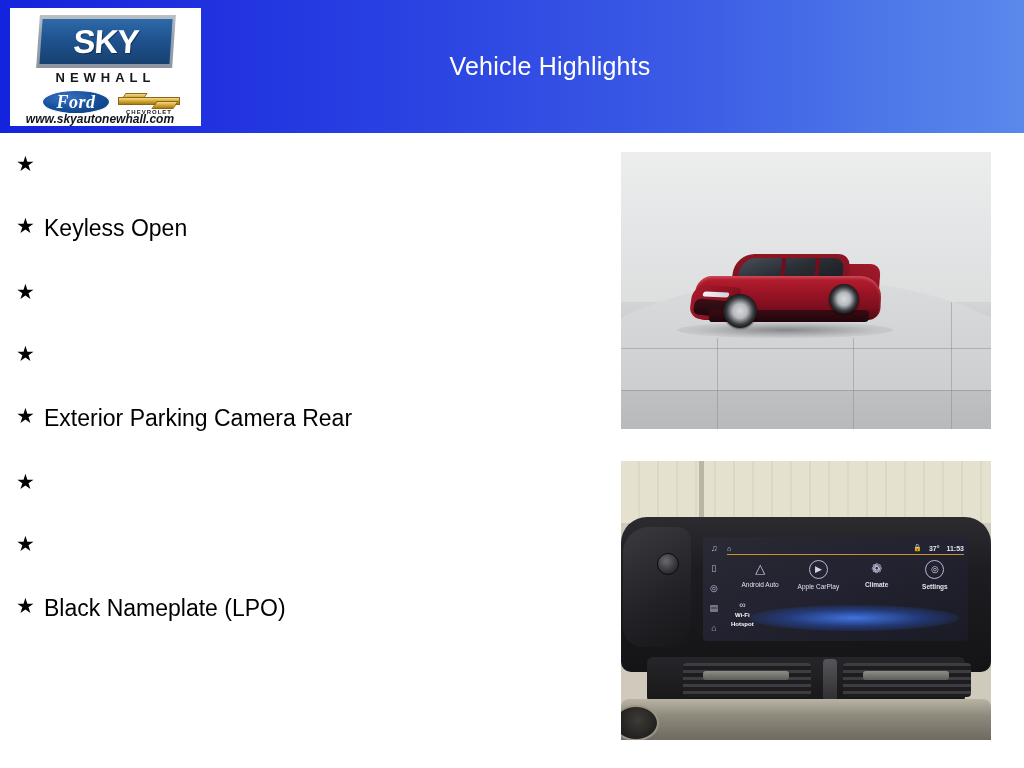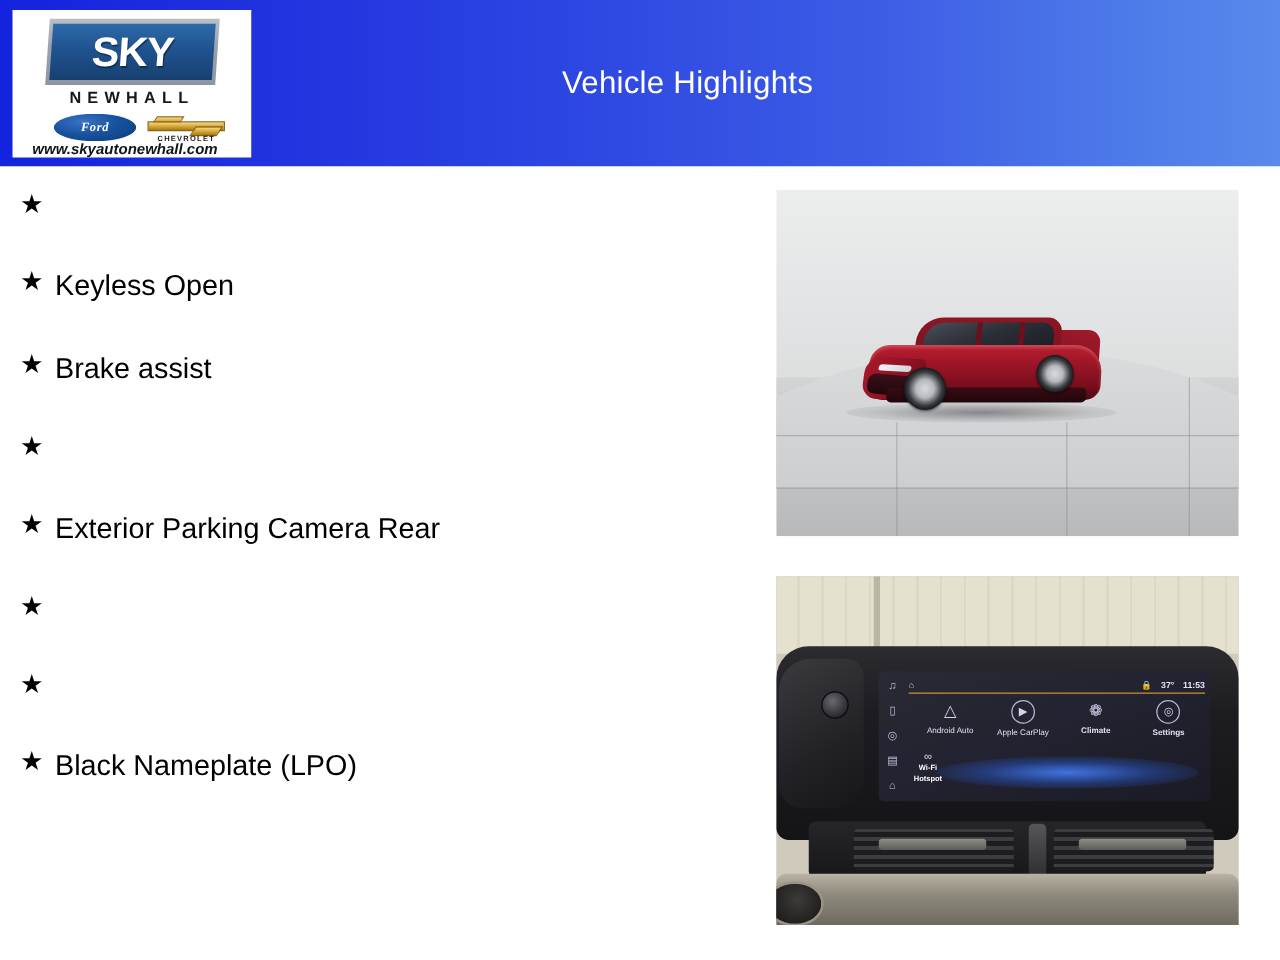--- a/index.html
+++ b/index.html
@@ -106,21 +106,21 @@
     border-radius: 50%;
     background: radial-gradient(ellipse at 35% 30%, #3b72c4 0%, #17529f 45%, #0d3a76 100%);
     border: 1.5px solid #ffffff;
     box-sizing: border-box;
     display: flex; align-items: center; justify-content: center;
   }
   .ford span {
     color: #ffffff;
     font-family: "Liberation Serif", serif;
     font-style: italic;
-    font-size: 10px;
+    font-size: 18px;
     font-weight: 700;
     letter-spacing: 0.5px;
   }
   
   .chev {
     position: absolute;
     left: 108px; top: 82px;
     width: 62px; height: 28px;
   }
   .chev .tie {
@@ -487,21 +487,20 @@
     <div class="bullet-star">★</div>
   </div>
 
   <div class="feature-row">
     <div class="bullet-star">★</div>
     <div class="feature-label">Keyless Open</div>
   </div>
 
   <div class="feature-row">
     <div class="bullet-star">★</div>
-    <div class="feature-label">Brake assist</div>
   </div>
 
   <div class="feature-row">
     <div class="bullet-star">★</div>
   </div>
 
   <div class="feature-row">
     <div class="bullet-star">★</div>
     <div class="feature-label">Exterior Parking Camera Rear</div>
   </div>

